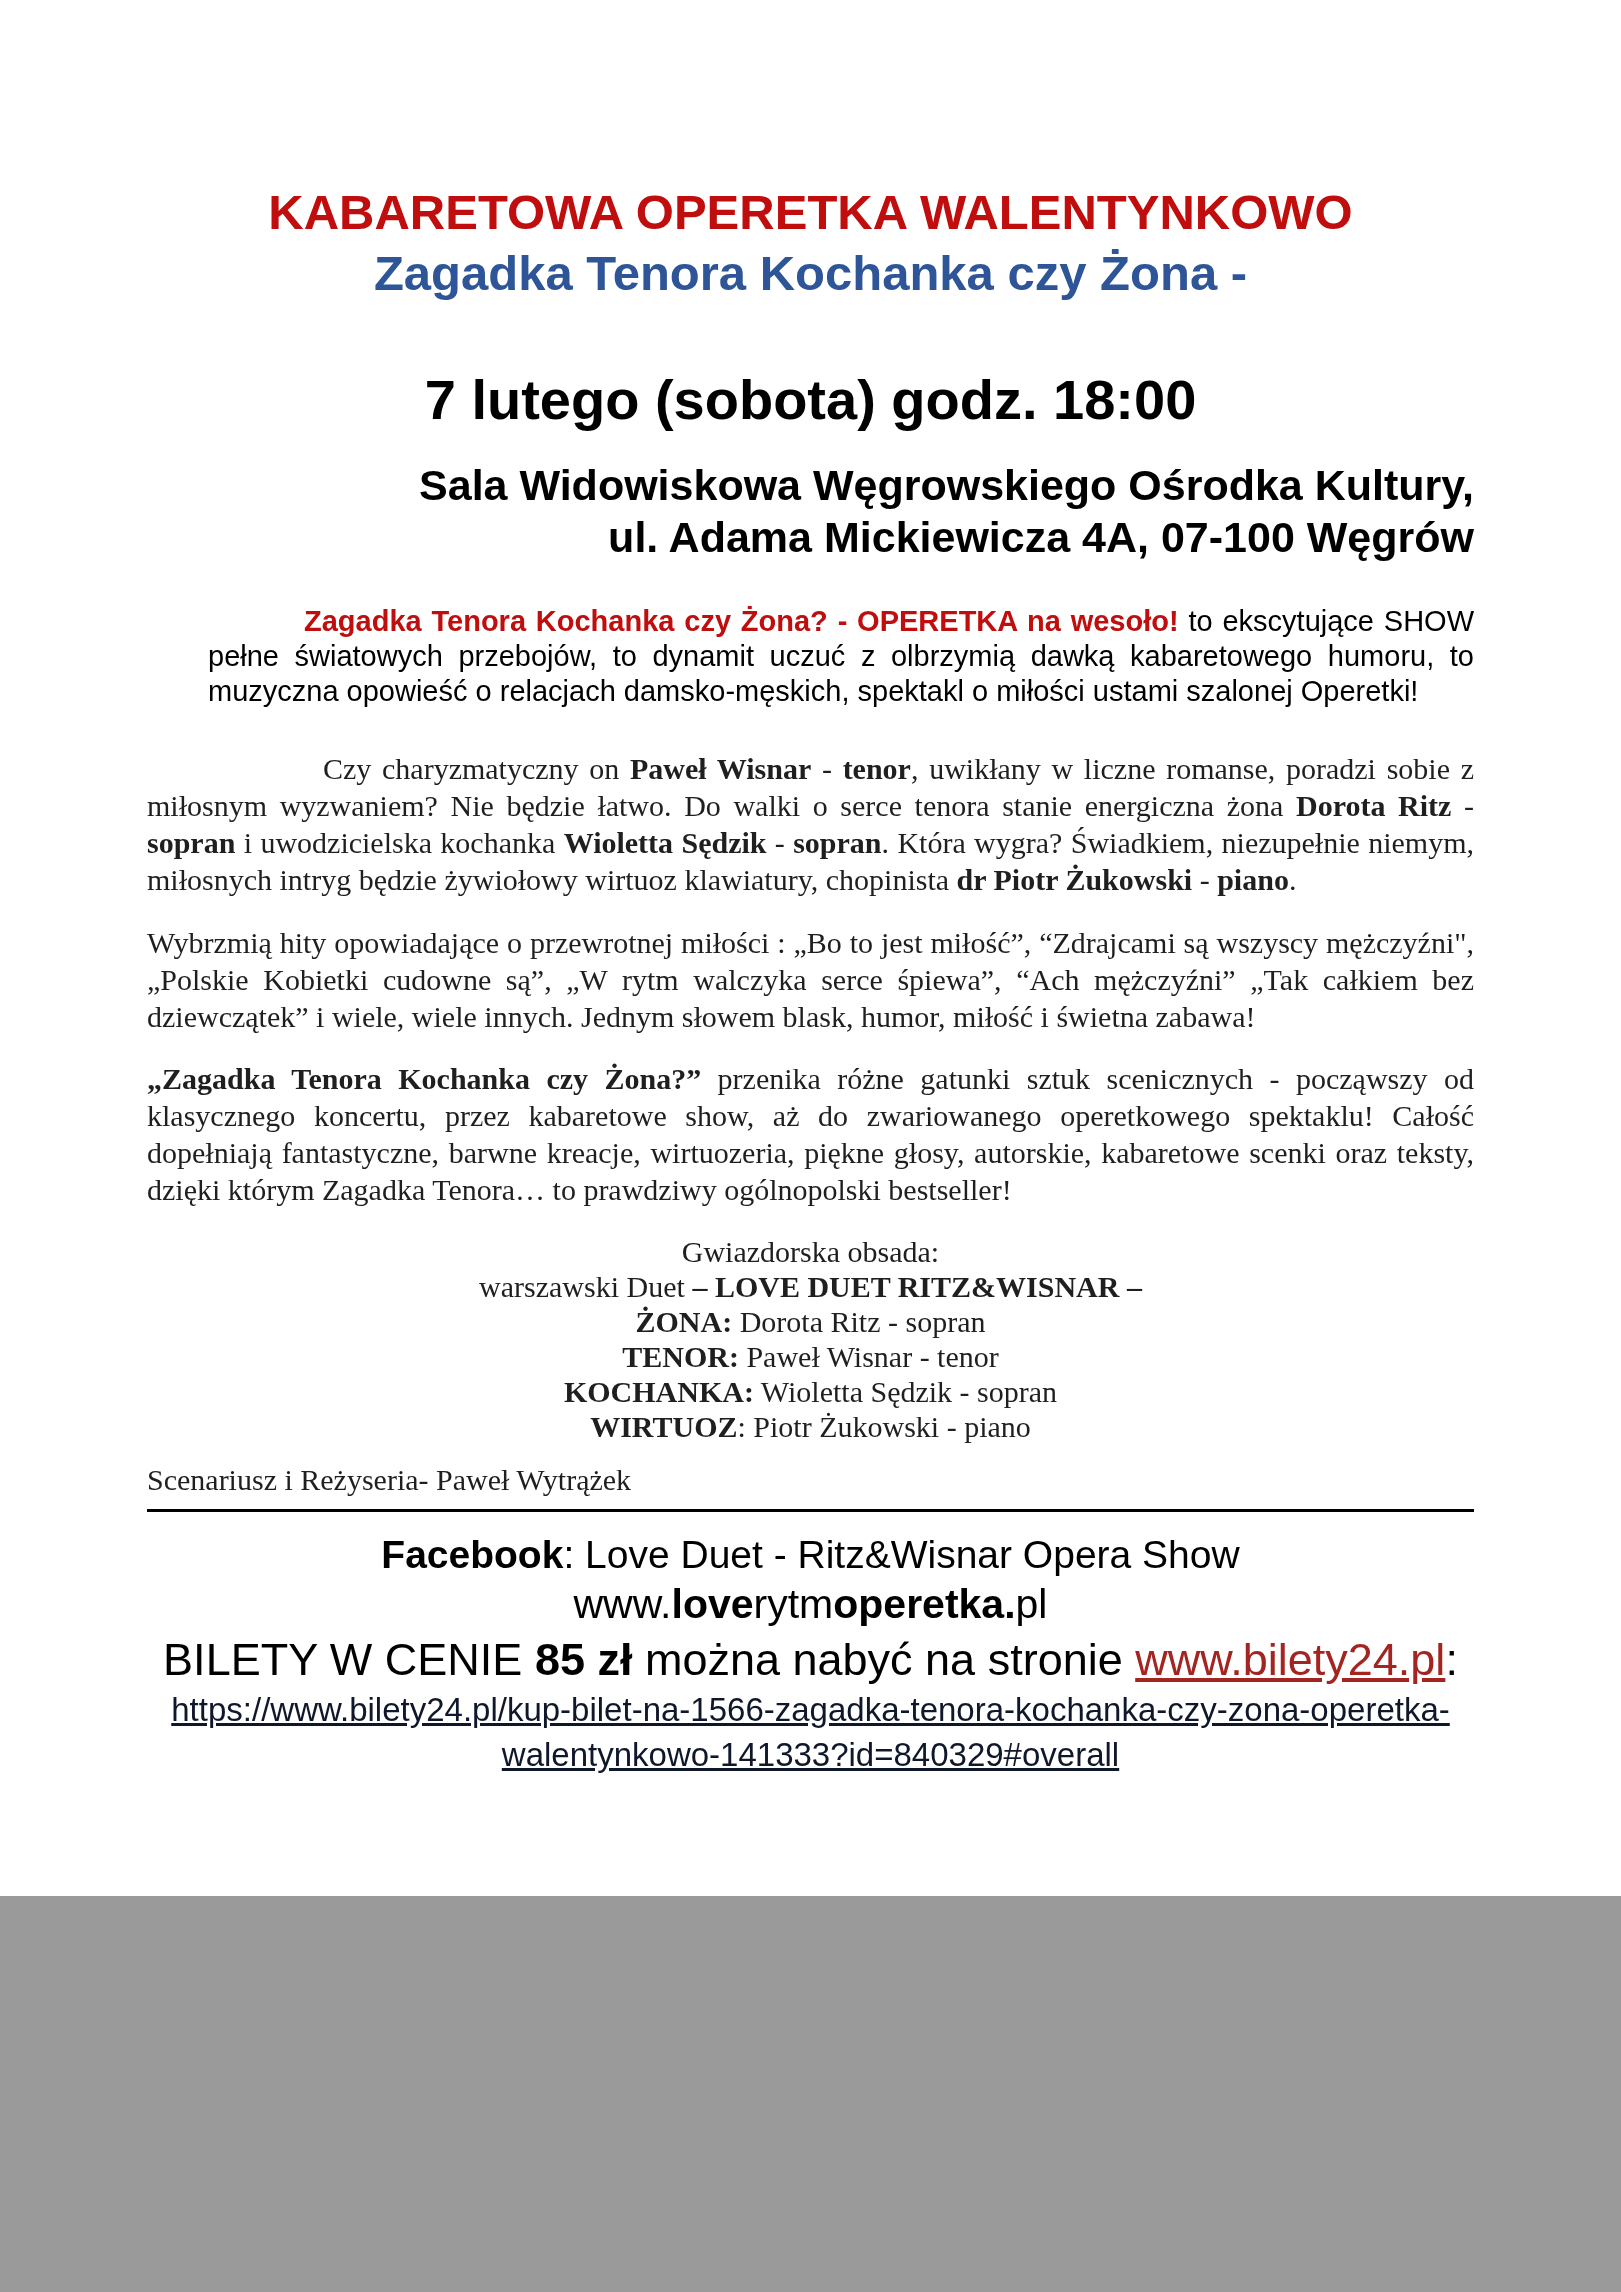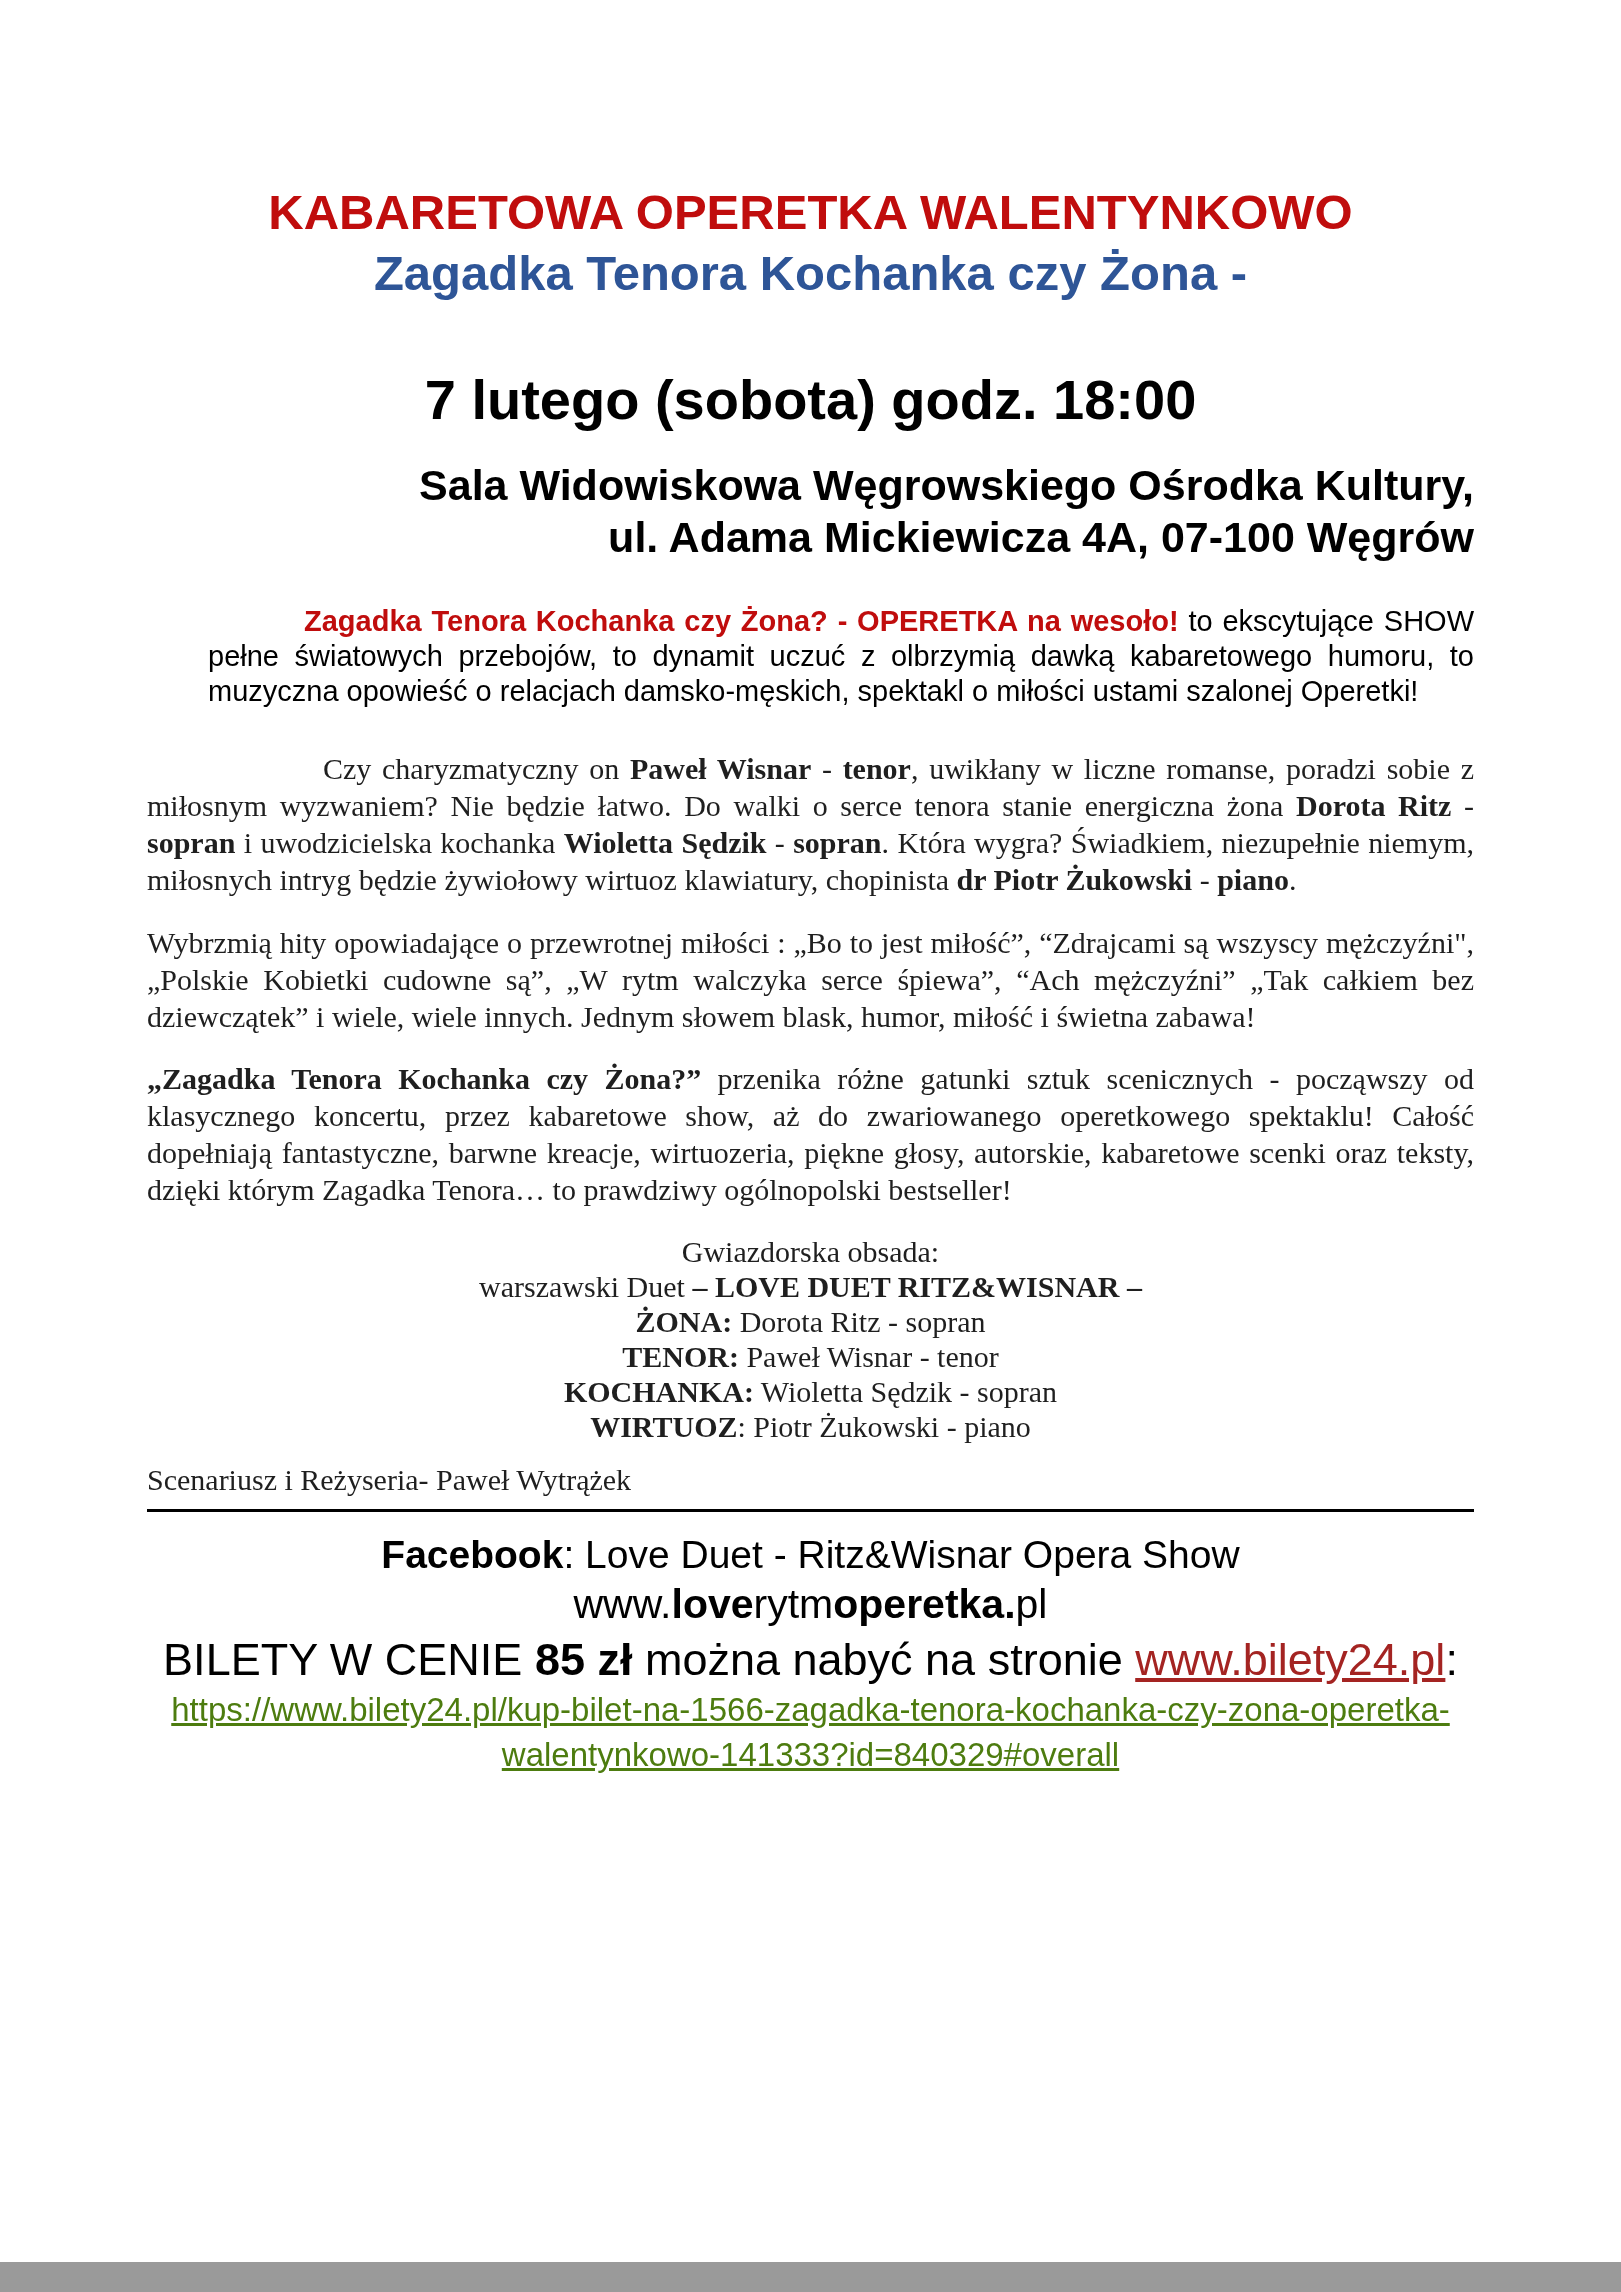--- a/index.html
+++ b/index.html
@@ -1,18 +1,18 @@
 <!DOCTYPE html>
 <html lang="pl"><head>
 <meta charset="utf-8">
 <style>
   html,body{margin:0;padding:0;background:#9a9a9a;}
   .page{
     position:relative;
-    width:1621px;height:2262px;
+    width:1621px;height:1896px;
     margin:0 auto;
     background:#ffffff;
     overflow:hidden;
     box-sizing:border-box;
     padding:182px 147px 0 147px;
     color:#000;
   }
 
   .title-red{
     font-family:"Liberation Sans", sans-serif;
@@ -118,21 +118,21 @@
   .tickets-line .price{font-weight:bold;}
   .tickets-line .shop-link{
     color:#A42422;text-decoration:underline;cursor:pointer;
   }
   .url-line{
     font-family:"Liberation Sans", sans-serif;
     font-size:33px;line-height:45px;
     text-align:center;
   }
   .url-line a, .url-line .lnk{
-    color:#4d7c0f;text-decoration:underline;cursor:pointer;
+    color:#0f172a;text-decoration:underline;cursor:pointer;
   }
 </style>
 </head>
 <body>
 
 <div class="page">
 
   <div class="title-red">KABARETOWA OPERETKA WALENTYNKOWO</div>
 
   <div class="title-blue">

